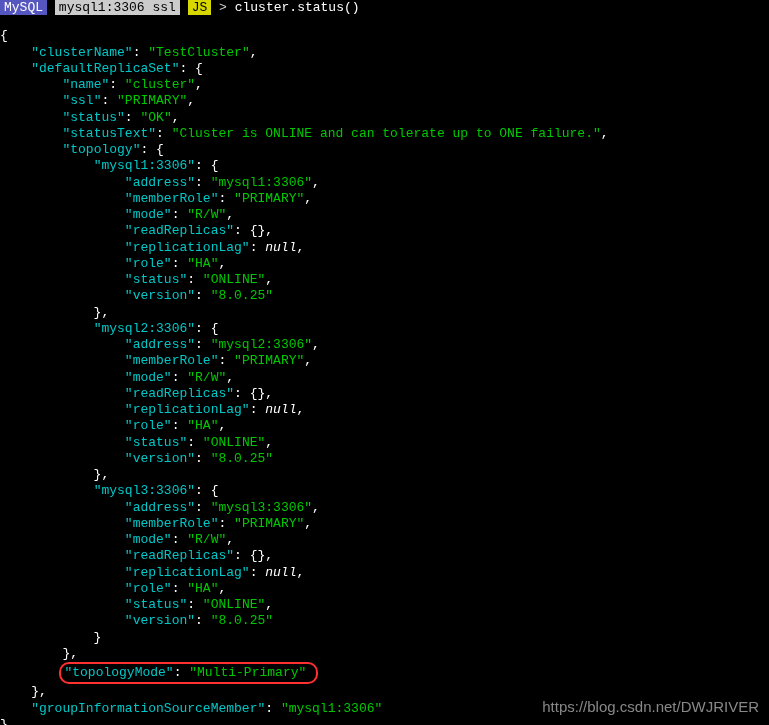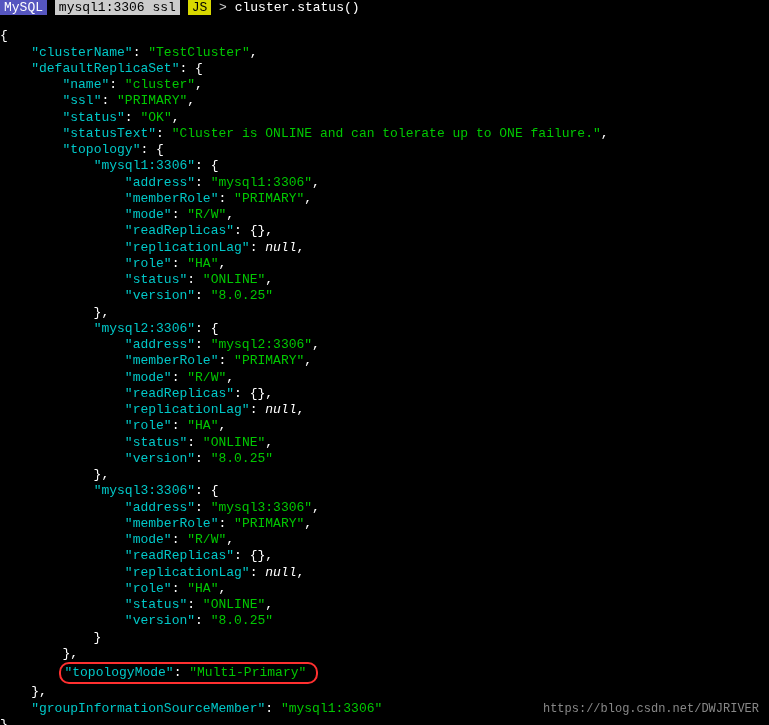--- a/index.html
+++ b/index.html
@@ -72,22 +72,22 @@
       display: inline-block;
       width: 8px;
       height: 14px;
       vertical-align: middle;
     }
     .watermark {
       position: absolute;
       bottom: 8px;
       right: 10px;
       color: #888;
-      font-size: 12px;
-      font-family: Liberation Mono, monospace;
+      font-size: 15px;
+      font-family: Liberation Sans, sans-serif;
     }
   </style>
 </head>
 <body>
 
 <div class="terminal">
 
 <div class="prompt-line">
  <span class="badge-mysql">MySQL</span> <span class="badge-host">mysql1:3306 ssl</span> <span class="badge-js">JS</span> <span class="arrow">&gt;</span> <span class="command">cluster.status()</span>
 </div>

